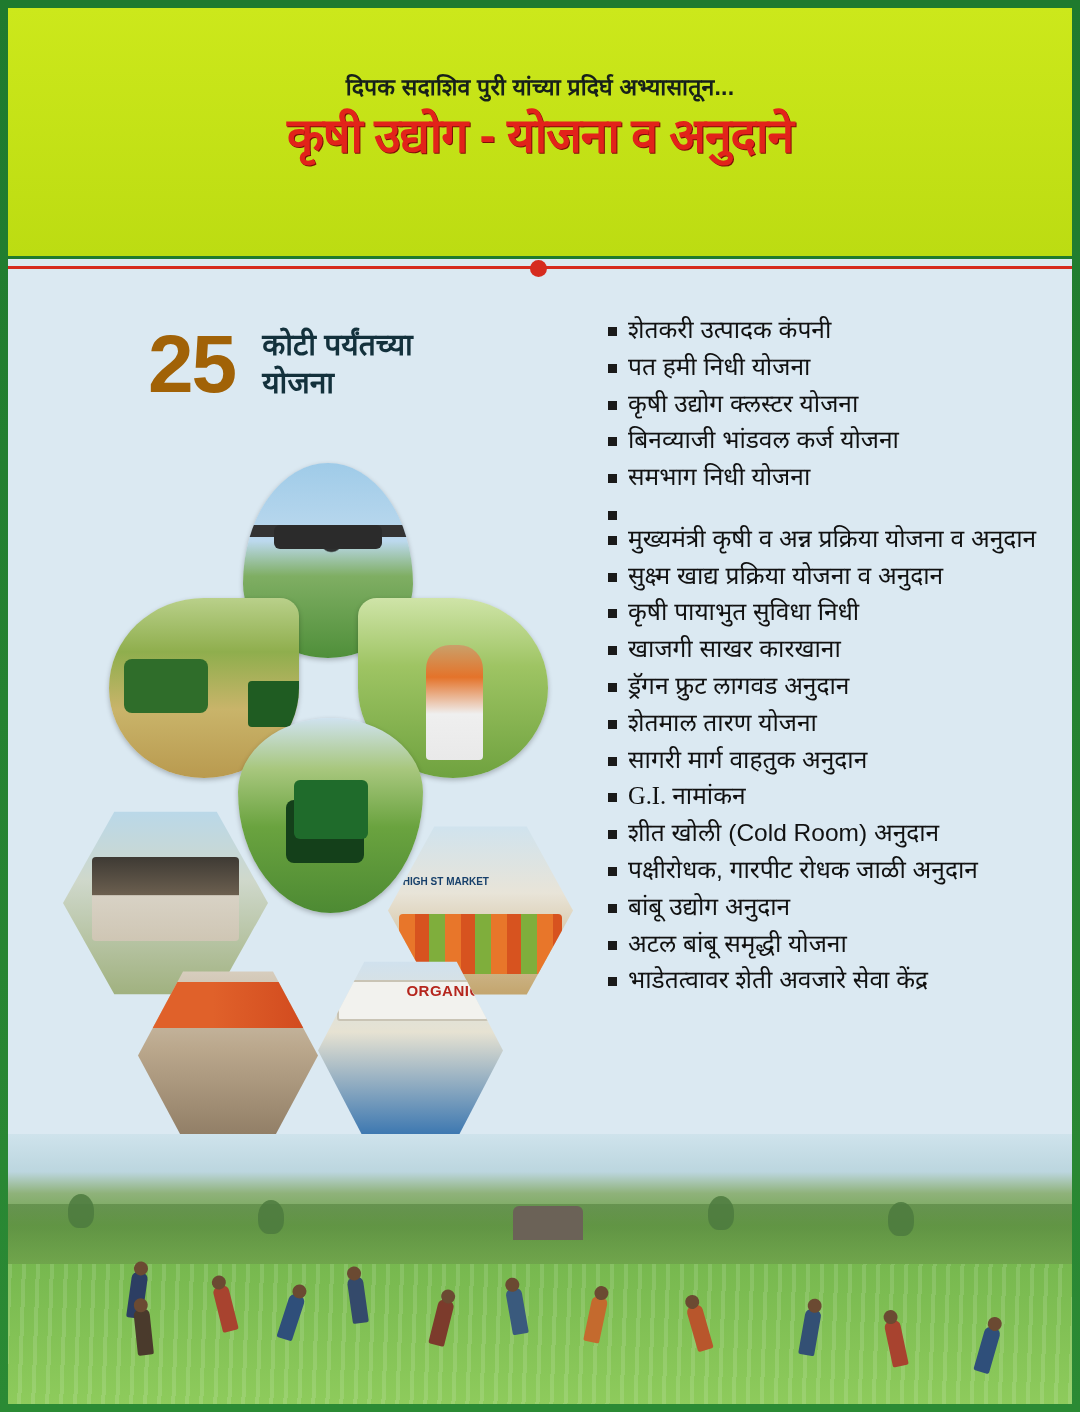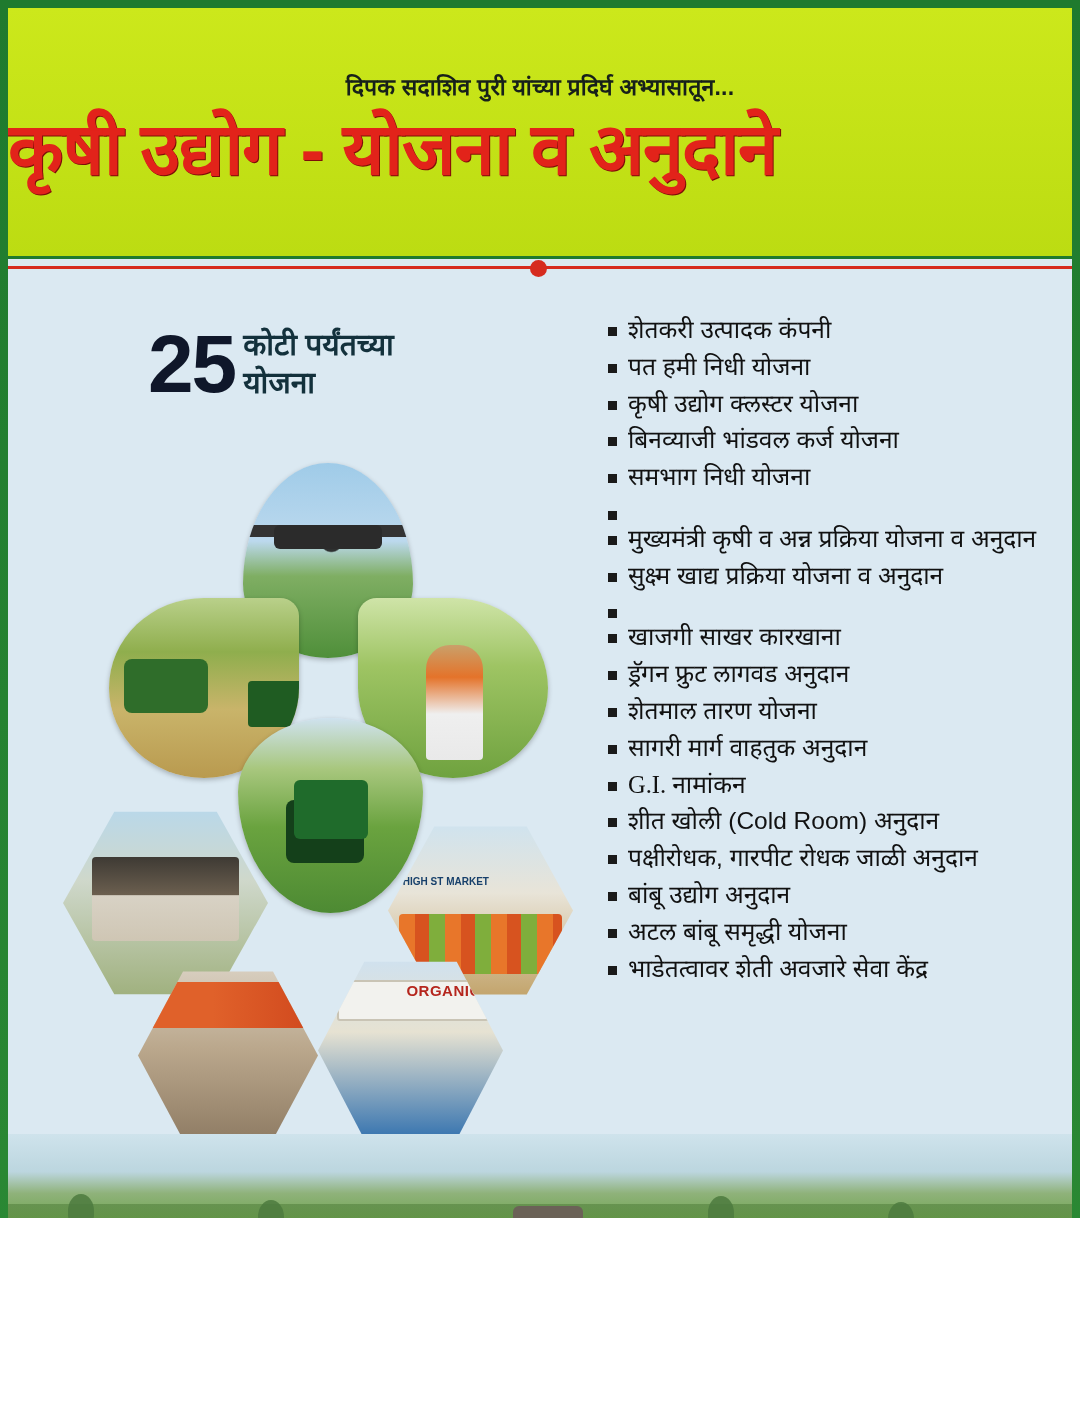--- a/index.html
+++ b/index.html
@@ -7,21 +7,21 @@
     margin: 0;
     padding: 0;
     background: #ffffff;
   }
   body {
     font-family: "Liberation Sans", sans-serif;
   }
   .page {
     position: relative;
     width: 1080px;
-    height: 1218px;
+    height: 1412px;
     overflow: hidden;
     background: #ffffff;
   }
 
   
   .frame {
     position: absolute;
     left: 0; top: 0;
     width: 1080px; height: 1412px;
     background: #2e7d32;
@@ -53,23 +53,23 @@
     font-family: "Liberation Sans", sans-serif;
     font-size: 23px;
     font-weight: bold;
     color: #17201a;
     letter-spacing: .2px;
   }
   .main-title {
     position: absolute;
     top: 100px;
     width: 100%;
-    text-align: left;
-    font-family: "Liberation Sans", sans-serif;
-    font-size: 72px;
+    text-align: center;
+    font-family: "Liberation Sans", sans-serif;
+    font-size: 48px;
     line-height: 1.15;
     font-weight: bold;
     color: #e2231a;
     text-shadow: 1px 1px 0 #7d0e08;
     letter-spacing: -1px;
   }
 
   
   .divider-wrap {
     position: absolute;
@@ -99,26 +99,26 @@
     position: absolute;
     left: 140px;
     top: 318px;
     display: flex;
     align-items: center;
   }
   .count-num {
     font-family: "Liberation Sans", sans-serif;
     font-size: 82px;
     font-weight: bold;
-    color: #0f172a;
+    color: #a16207;
     line-height: 0.9;
     letter-spacing: -2px;
   }
   .count-text {
-    margin-left: 8px;
+    margin-left: 27px;
     font-family: "Liberation Sans", sans-serif;
     font-size: 30px;
     font-weight: bold;
     color: #13313c;
     line-height: 1.25;
   }
 
   
   .collage {
     position: absolute;
@@ -395,20 +395,21 @@
       <div class="li">
           <span class="bullet"></span>
           <span class="txt">मुख्यमंत्री कृषी व अन्न प्रक्रिया योजना व अनुदान</span>
         </div>
       <div class="li">
           <span class="bullet"></span>
           <span class="txt">सुक्ष्म खाद्य प्रक्रिया योजना व अनुदान</span>
         </div>
       <div class="li">
           <span class="bullet"></span>
+          <span class="txt">कृषी पायाभुत सुविधा निधी</span>
         </div>
       <div class="li">
           <span class="bullet"></span>
           <span class="txt">खाजगी साखर कारखाना</span>
         </div>
       <div class="li">
           <span class="bullet"></span>
           <span class="txt">ड्रॅगन फ्रुट लागवड अनुदान</span>
         </div>
       <div class="li">

